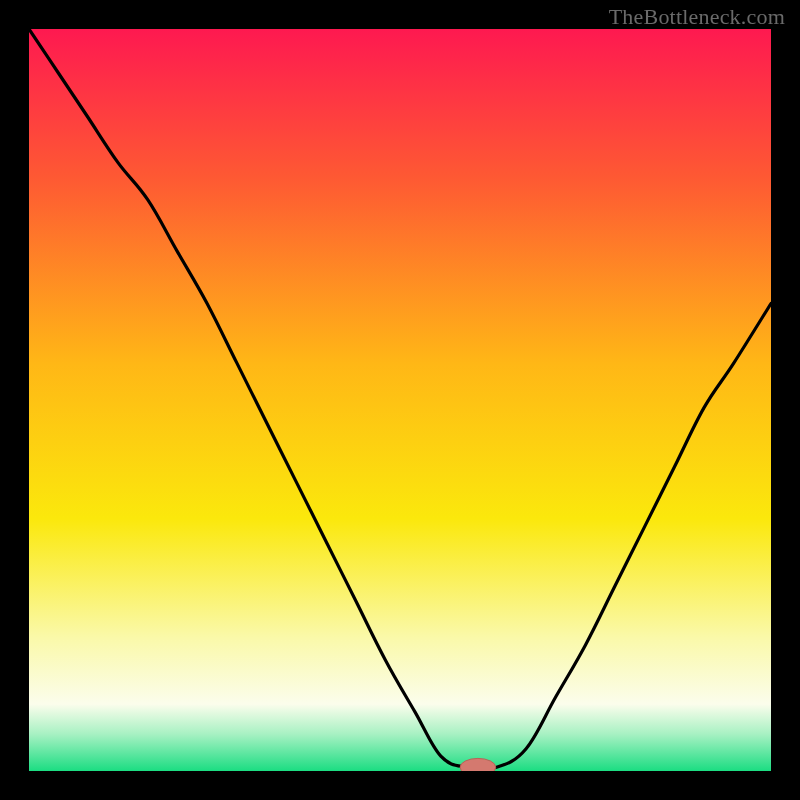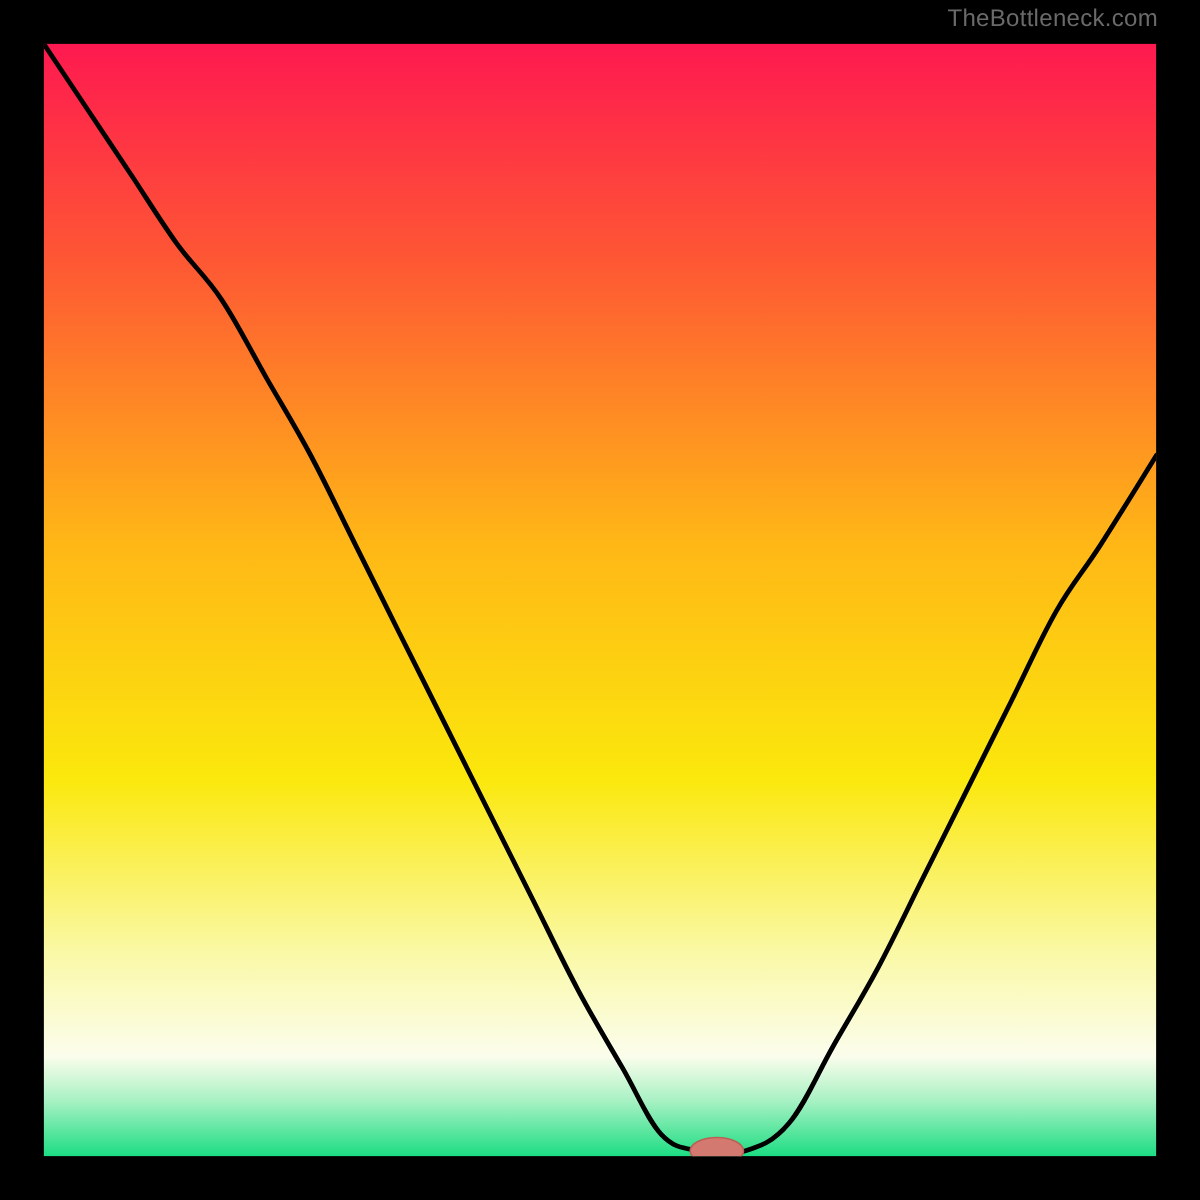--- a/index.html
+++ b/index.html
@@ -22,24 +22,24 @@
     position: absolute;
     left: 29px;
     top: 29px;
     width: 742px;
     height: 742px;
     overflow: hidden;
   }
   .watermark {
     position: absolute;
     top: 4px;
-    right: 28px;
+    right: 15px;
     color: #6a6a6a;
-    font-family: Liberation Sans, sans-serif;
-    font-size: 16px;
+    font-family: Liberation Serif, serif;
+    font-size: 22px;
     letter-spacing: 0.2px;
     font-weight: 500;
   }
   svg {
     display: block;
   }
 </style>
 </head>
 <body>
 

